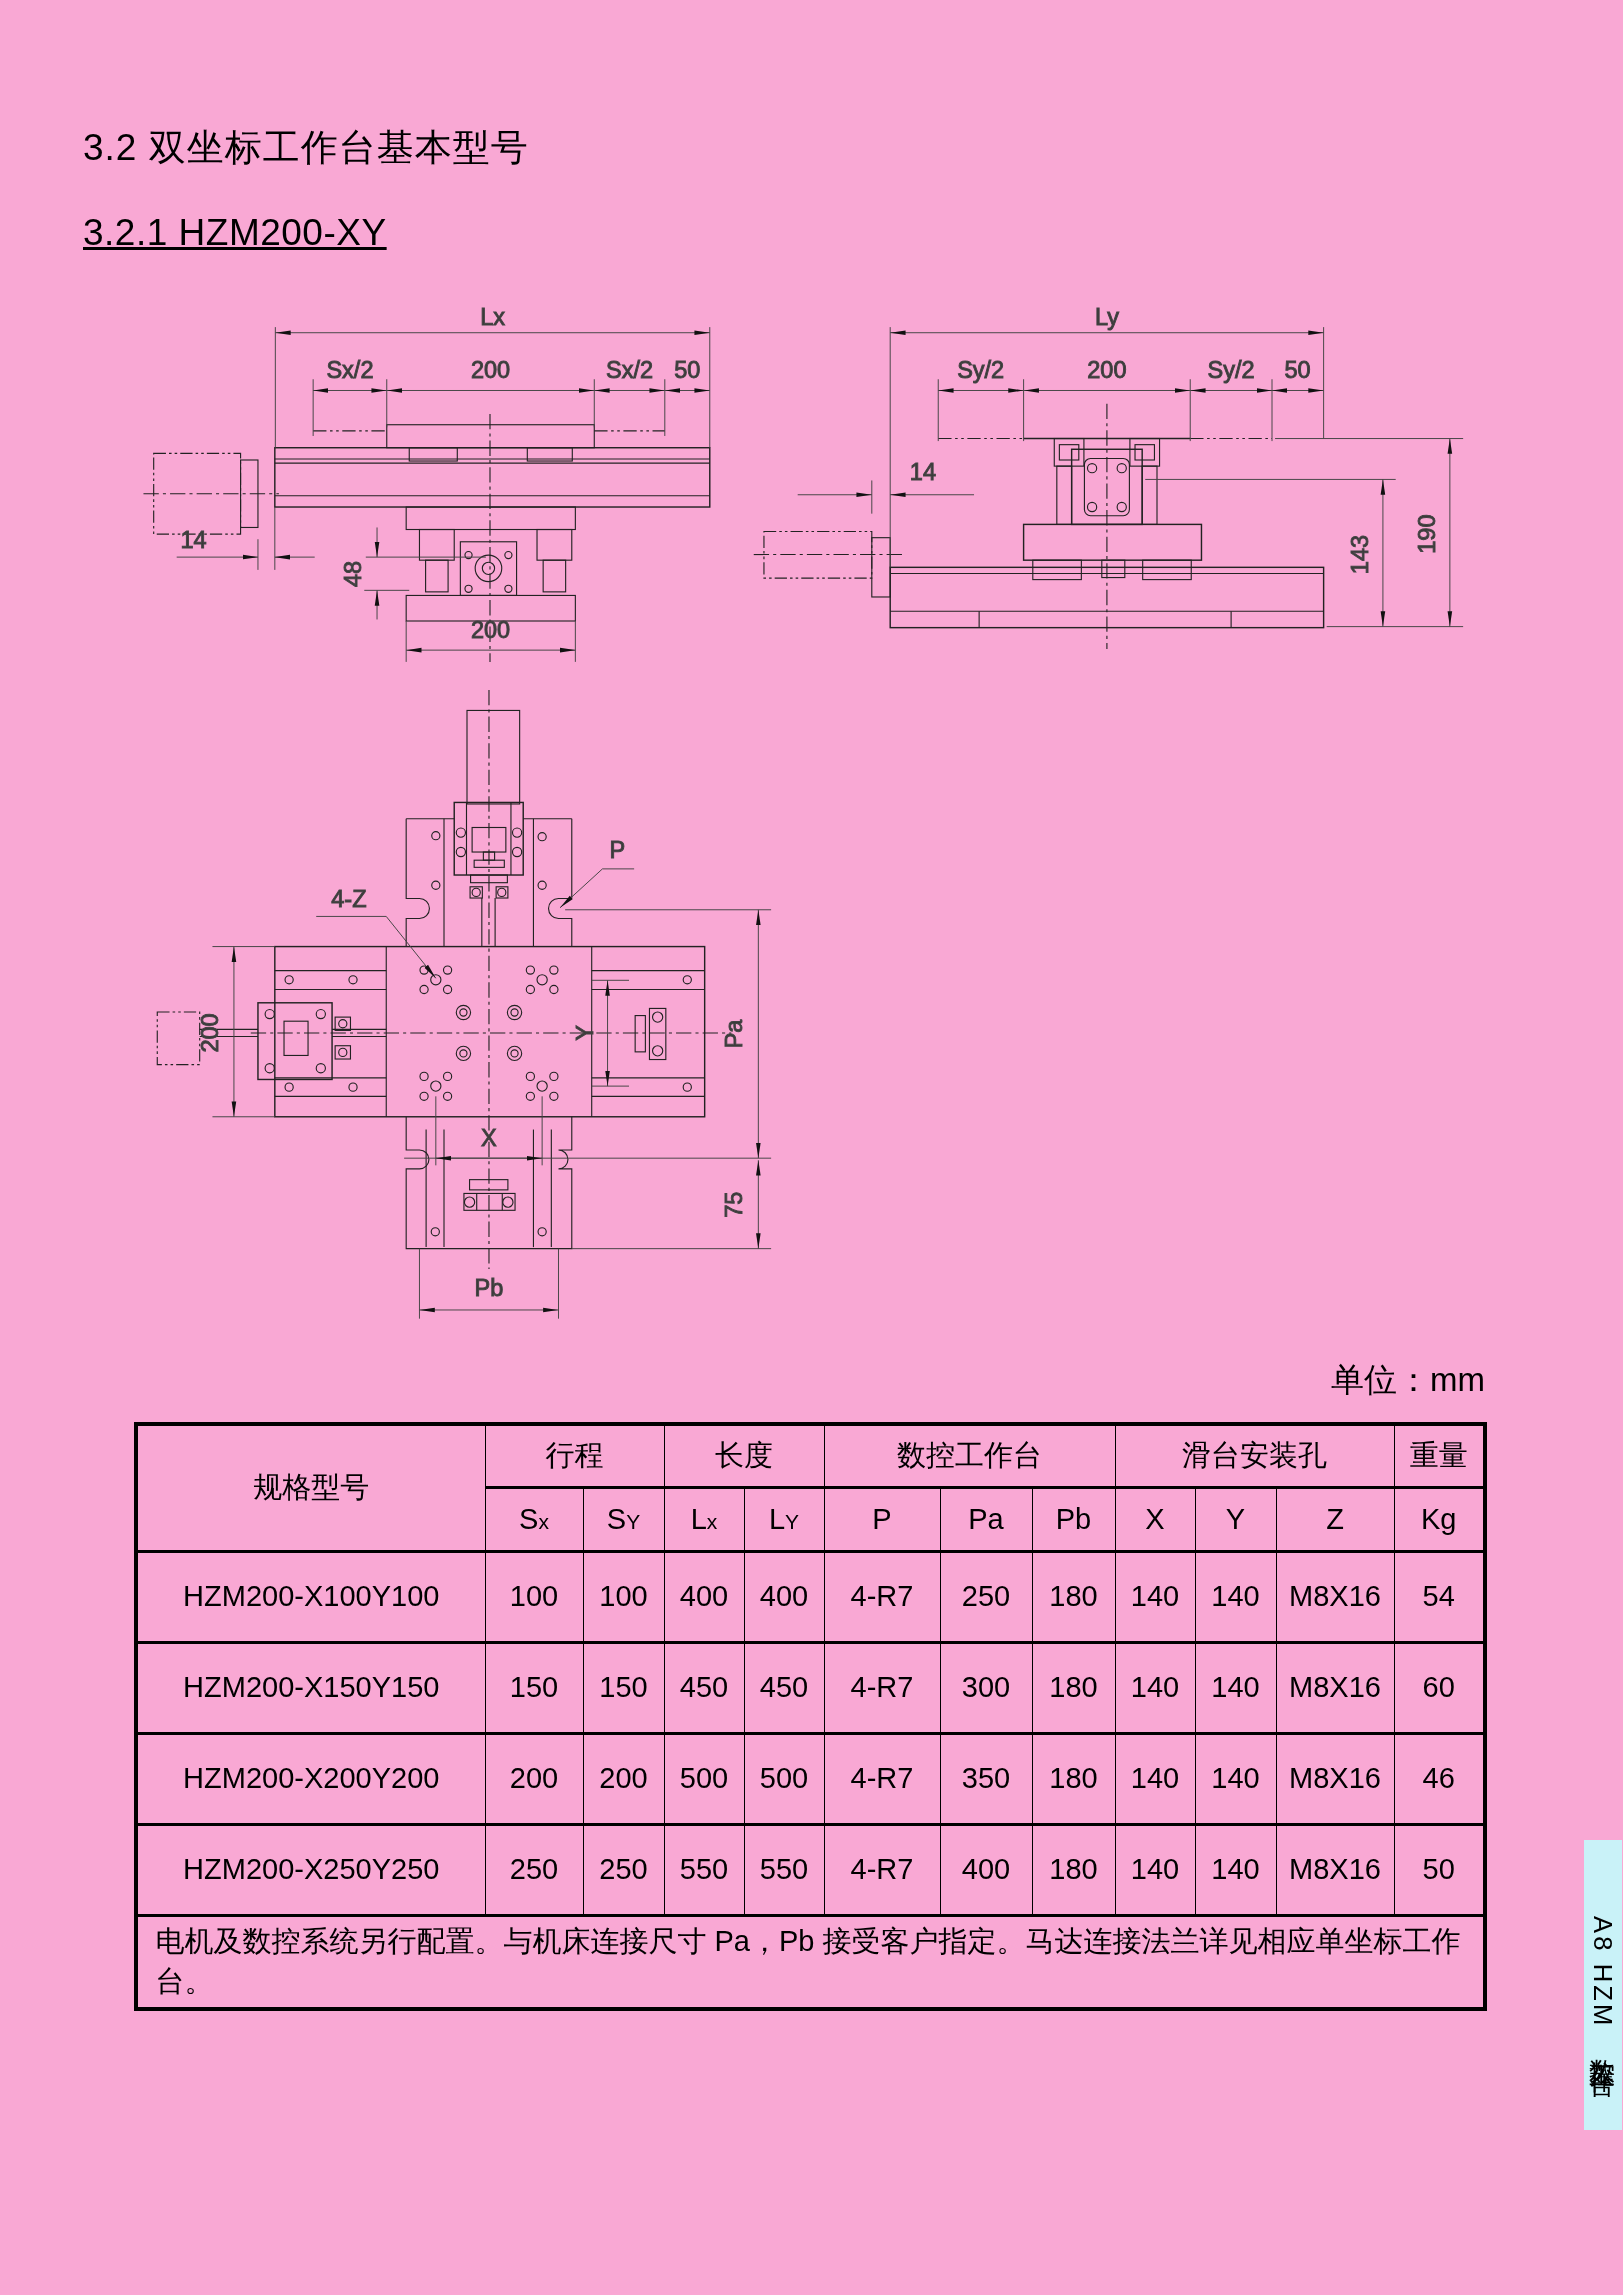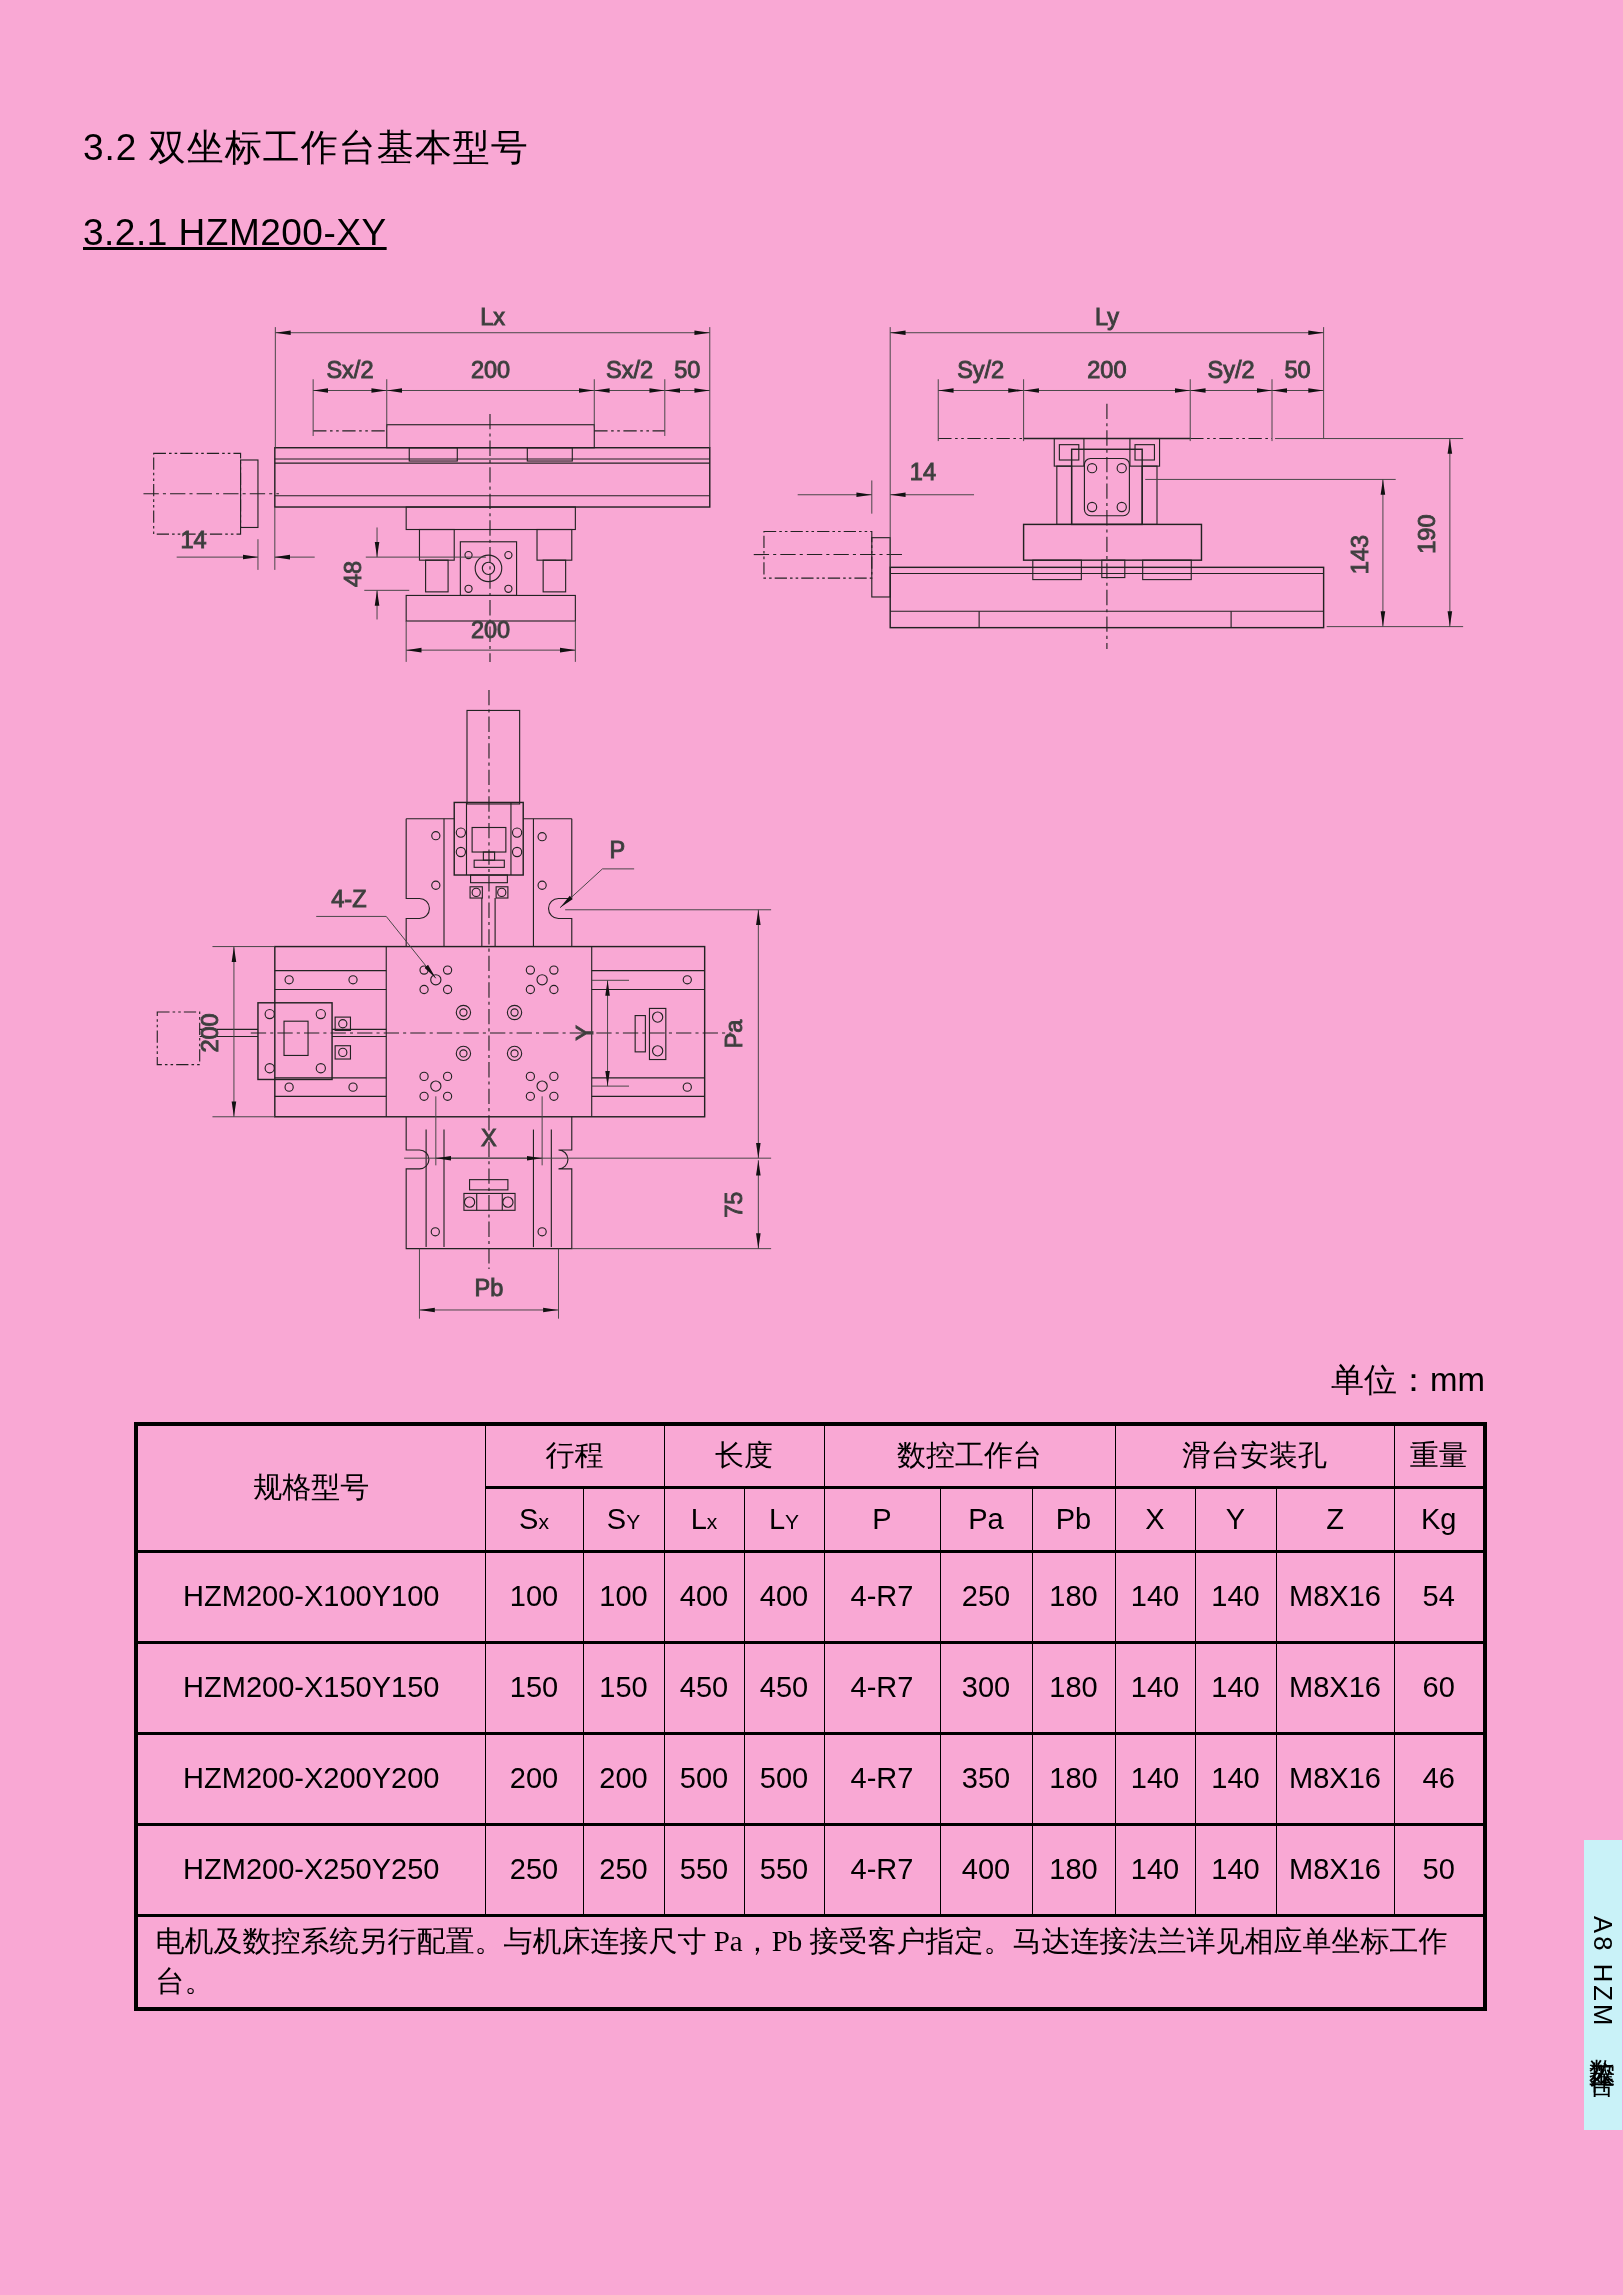--- a/index.html
+++ b/index.html
@@ -10,21 +10,21 @@
   .units{position:absolute;top:1358px;right:139px;font-size:33px;}
   svg text{font-family:"Liberation Sans", sans-serif;}
   .dimtxt{font-size:46px;fill:#3a3a3a;}
   .spec-table{position:absolute;left:134px;top:1422px;border-collapse:collapse;table-layout:fixed;}
   .spec-table td,.spec-table th{border-left:1.5px solid #000;border-right:1.5px solid #000;border-top:3.6px solid #000;border-bottom:3.6px solid #000;
      text-align:center;vertical-align:middle;font-weight:normal;font-size:29px;padding:0;overflow:hidden;}
   .spec-table{border:4.6px solid #000;}
   .hdr-cjk{font-size:28px;margin-left:36px;}
   .sub b{font-weight:normal;font-size:21px;}
   .model-cell{font-size:29px;}
-  .note-cell{text-align:left !important;font-size:28px;padding:5.1px 17.4px !important;font-family:Liberation Serif, serif;}
+  .note-cell{text-align:left !important;font-size:28px;padding:5.1px 17.4px !important;}
   .side-tab{position:absolute;left:1584px;top:1840px;width:38px;height:290px;display:flex;align-items:center;justify-content:center;}
   .side-tab span{writing-mode:vertical-rl;font-size:25.6px;letter-spacing:3.1px;white-space:nowrap;}
 </style>
 </head>
 <body>
 
 <div class="page">
 
   <div class="title">3.2 双坐标工作台基本型号</div>
   <div class="subtitle">3.2.1 HZM200-XY</div>

